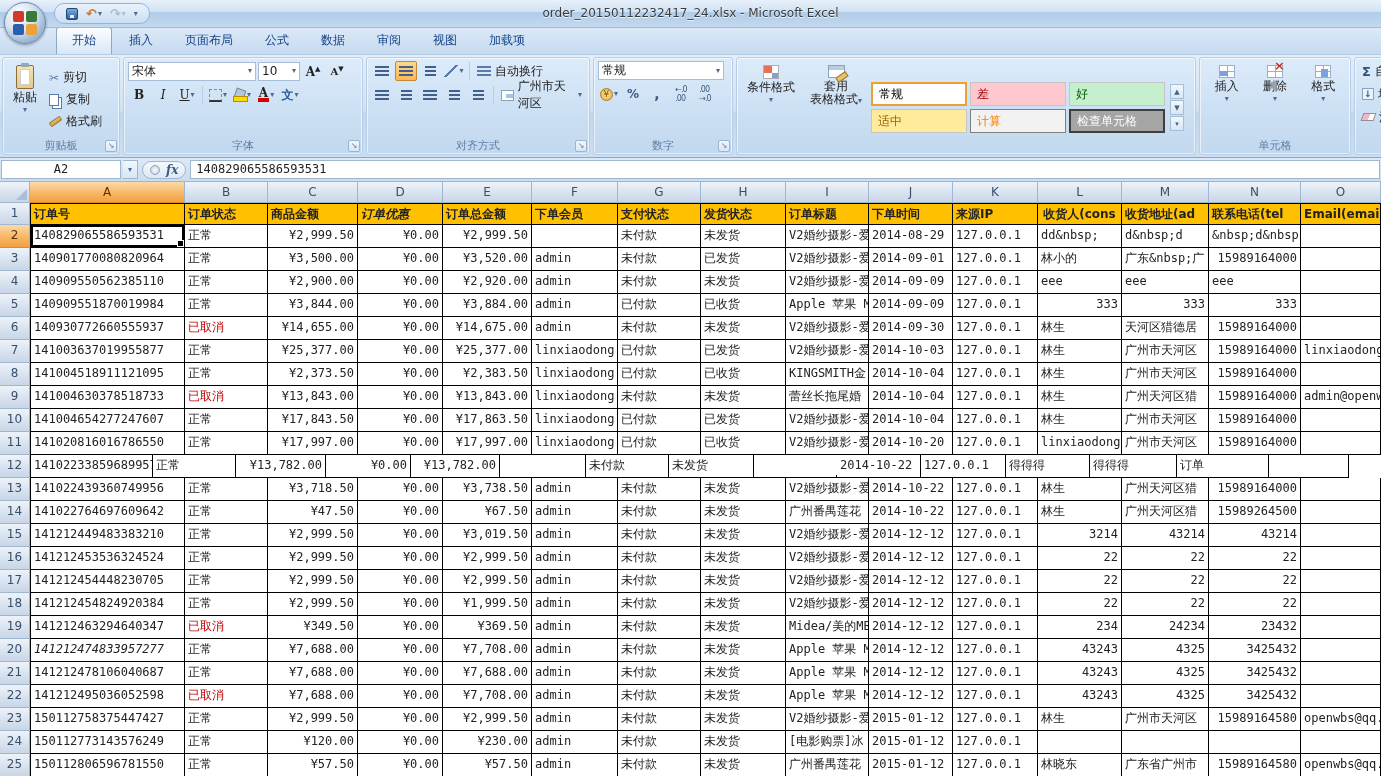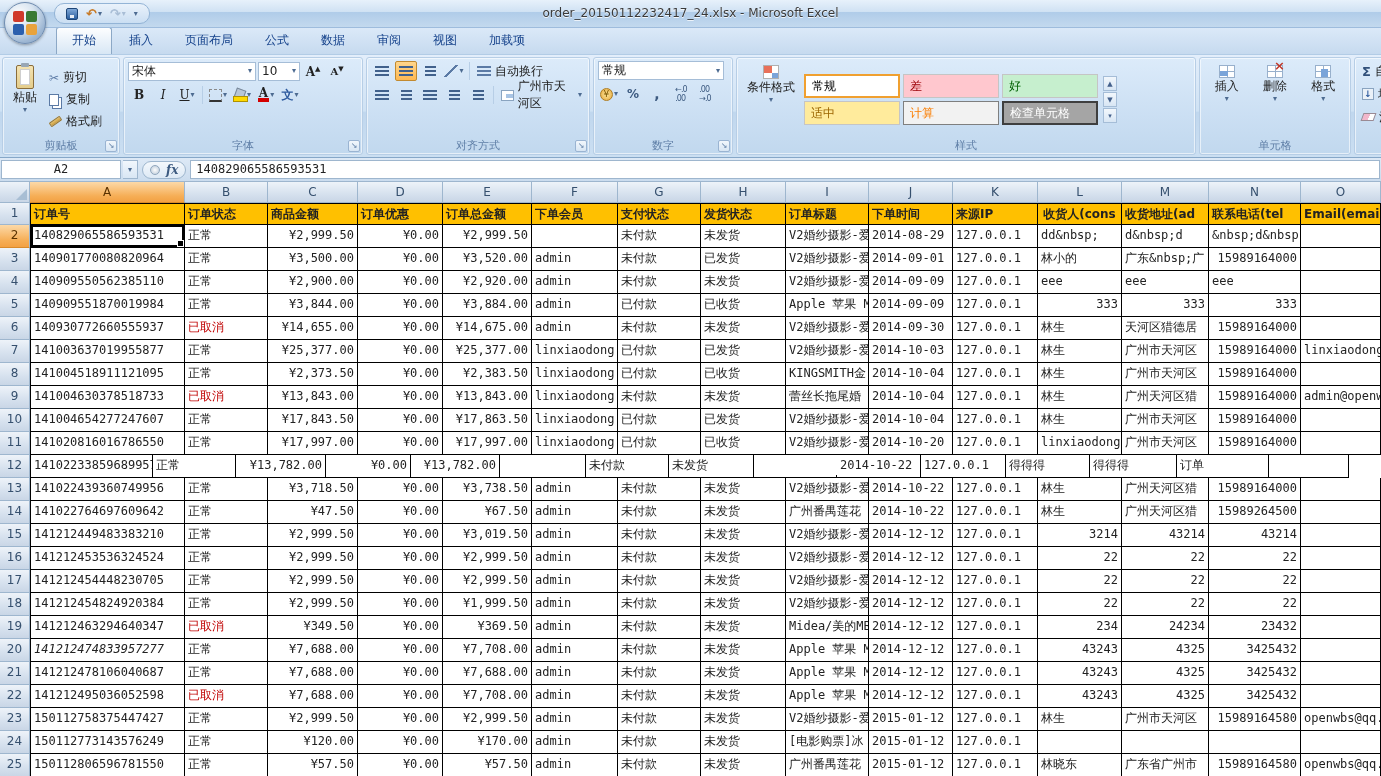--- a/index.html
+++ b/index.html
@@ -340,35 +340,38 @@
       <div class="grp-label"><span>数字</span><span class="launcher">↘</span></div>
     </div>
 
     <div class="grp" style="width:460px">
       <div class="grp-body">
         <div class="bigbtn">
           <span class="cf-ic"></span>
           <span>条件格式</span>
           <span class="dd">▾</span>
         </div>
+        <div class="bigbtn">
+          <span class="ft-ic"></span>
+          <span><span>套用</span><br><span>表格格式</span><span class="dd">▾</span></span>
+        </div>
         <div class="gallery" id="styleGallery">
             <div class="gal-item selected" style="background: rgb(255, 255, 255); color: rgb(0, 0, 0);">常规</div>
             <div class="gal-item" style="background: rgb(255, 199, 206); color: rgb(156, 0, 6);">差</div>
             <div class="gal-item" style="background: rgb(198, 239, 206); color: rgb(0, 97, 0);">好</div>
             <div class="gal-item" style="background: rgb(255, 235, 156); color: rgb(156, 101, 0);">适中</div>
             <div class="gal-item bordered" style="background: rgb(242, 242, 242); color: rgb(250, 125, 0);">计算</div>
             <div class="gal-item dark" style="background: rgb(165, 165, 165); color: rgb(255, 255, 255);">检查单元格</div>
           </div>
         <div class="gal-scroll">
           <span>▲</span>
           <span>▼</span>
           <span>▾</span>
         </div>
       </div>
-      <div class="grp-label"><span>样式</span></div>
     </div>
 
     <div class="grp" style="width:152px">
       <div class="grp-body" style="justify-content:space-around">
         <div class="bigbtn">
             <span class="grid-ic ins"></span>
             <span>插入</span>
             <span class="dd">▾</span>
           </div>
         <div class="bigbtn">
@@ -430,21 +433,21 @@
         <div class="ch" style="width: 84px;">L</div>
         <div class="ch" style="width: 87px;">M</div>
         <div class="ch" style="width: 92px;">N</div>
         <div class="ch" style="width: 80px;">O</div>
       </div>
       <div class="r hrow">
         <div class="rh" style="width: 30px;">1</div>
         <div class="c first" style="width: 155px;">订单号</div>
         <div class="c" style="width: 83px;">订单状态</div>
         <div class="c" style="width: 90px;">商品金额</div>
-        <div class="c" style="width: 85px;">订单优惠</div>
+        <div class="c" style="width: 85px; font-style: italic;">订单优惠</div>
         <div class="c" style="width: 89px;">订单总金额</div>
         <div class="c" style="width: 86px;">下单会员</div>
         <div class="c" style="width: 83px;">支付状态</div>
         <div class="c" style="width: 85px;">发货状态</div>
         <div class="c" style="width: 83px;">订单标题</div>
         <div class="c" style="width: 84px;">下单时间</div>
         <div class="c" style="width: 85px;">来源IP</div>
         <div class="c" style="width: 84px; text-align: center;">收货人(cons</div>
         <div class="c" style="width: 87px;">收货地址(ad</div>
         <div class="c" style="width: 92px;">联系电话(tel</div>
@@ -845,21 +848,21 @@
         <div class="c" style="width: 87px;">广州市天河区</div>
         <div class="c num" style="width: 92px;">15989164580</div>
         <div class="c" style="width: 80px;">openwbs@qq.c</div>
       </div>
       <div class="r">
         <div class="rh" style="width: 30px;">24</div>
         <div class="c first" style="width: 155px;">150112773143576249</div>
         <div class="c" style="width: 83px;">正常</div>
         <div class="c num" style="width: 90px;">¥120.00</div>
         <div class="c num" style="width: 85px;">¥0.00</div>
-        <div class="c num" style="width: 89px;">¥170.00</div>
+        <div class="c num" style="width: 89px;">¥230.00</div>
         <div class="c" style="width: 86px;">admin</div>
         <div class="c" style="width: 83px;">未付款</div>
         <div class="c" style="width: 85px;">未发货</div>
         <div class="c" style="width: 83px;">[电影购票]冰</div>
         <div class="c" style="width: 84px;">2015-01-12 2</div>
         <div class="c" style="width: 85px;">127.0.0.1</div>
         <div class="c" style="width: 84px;"></div>
         <div class="c" style="width: 87px;"></div>
         <div class="c" style="width: 92px;"></div>
         <div class="c" style="width: 80px;"></div>

